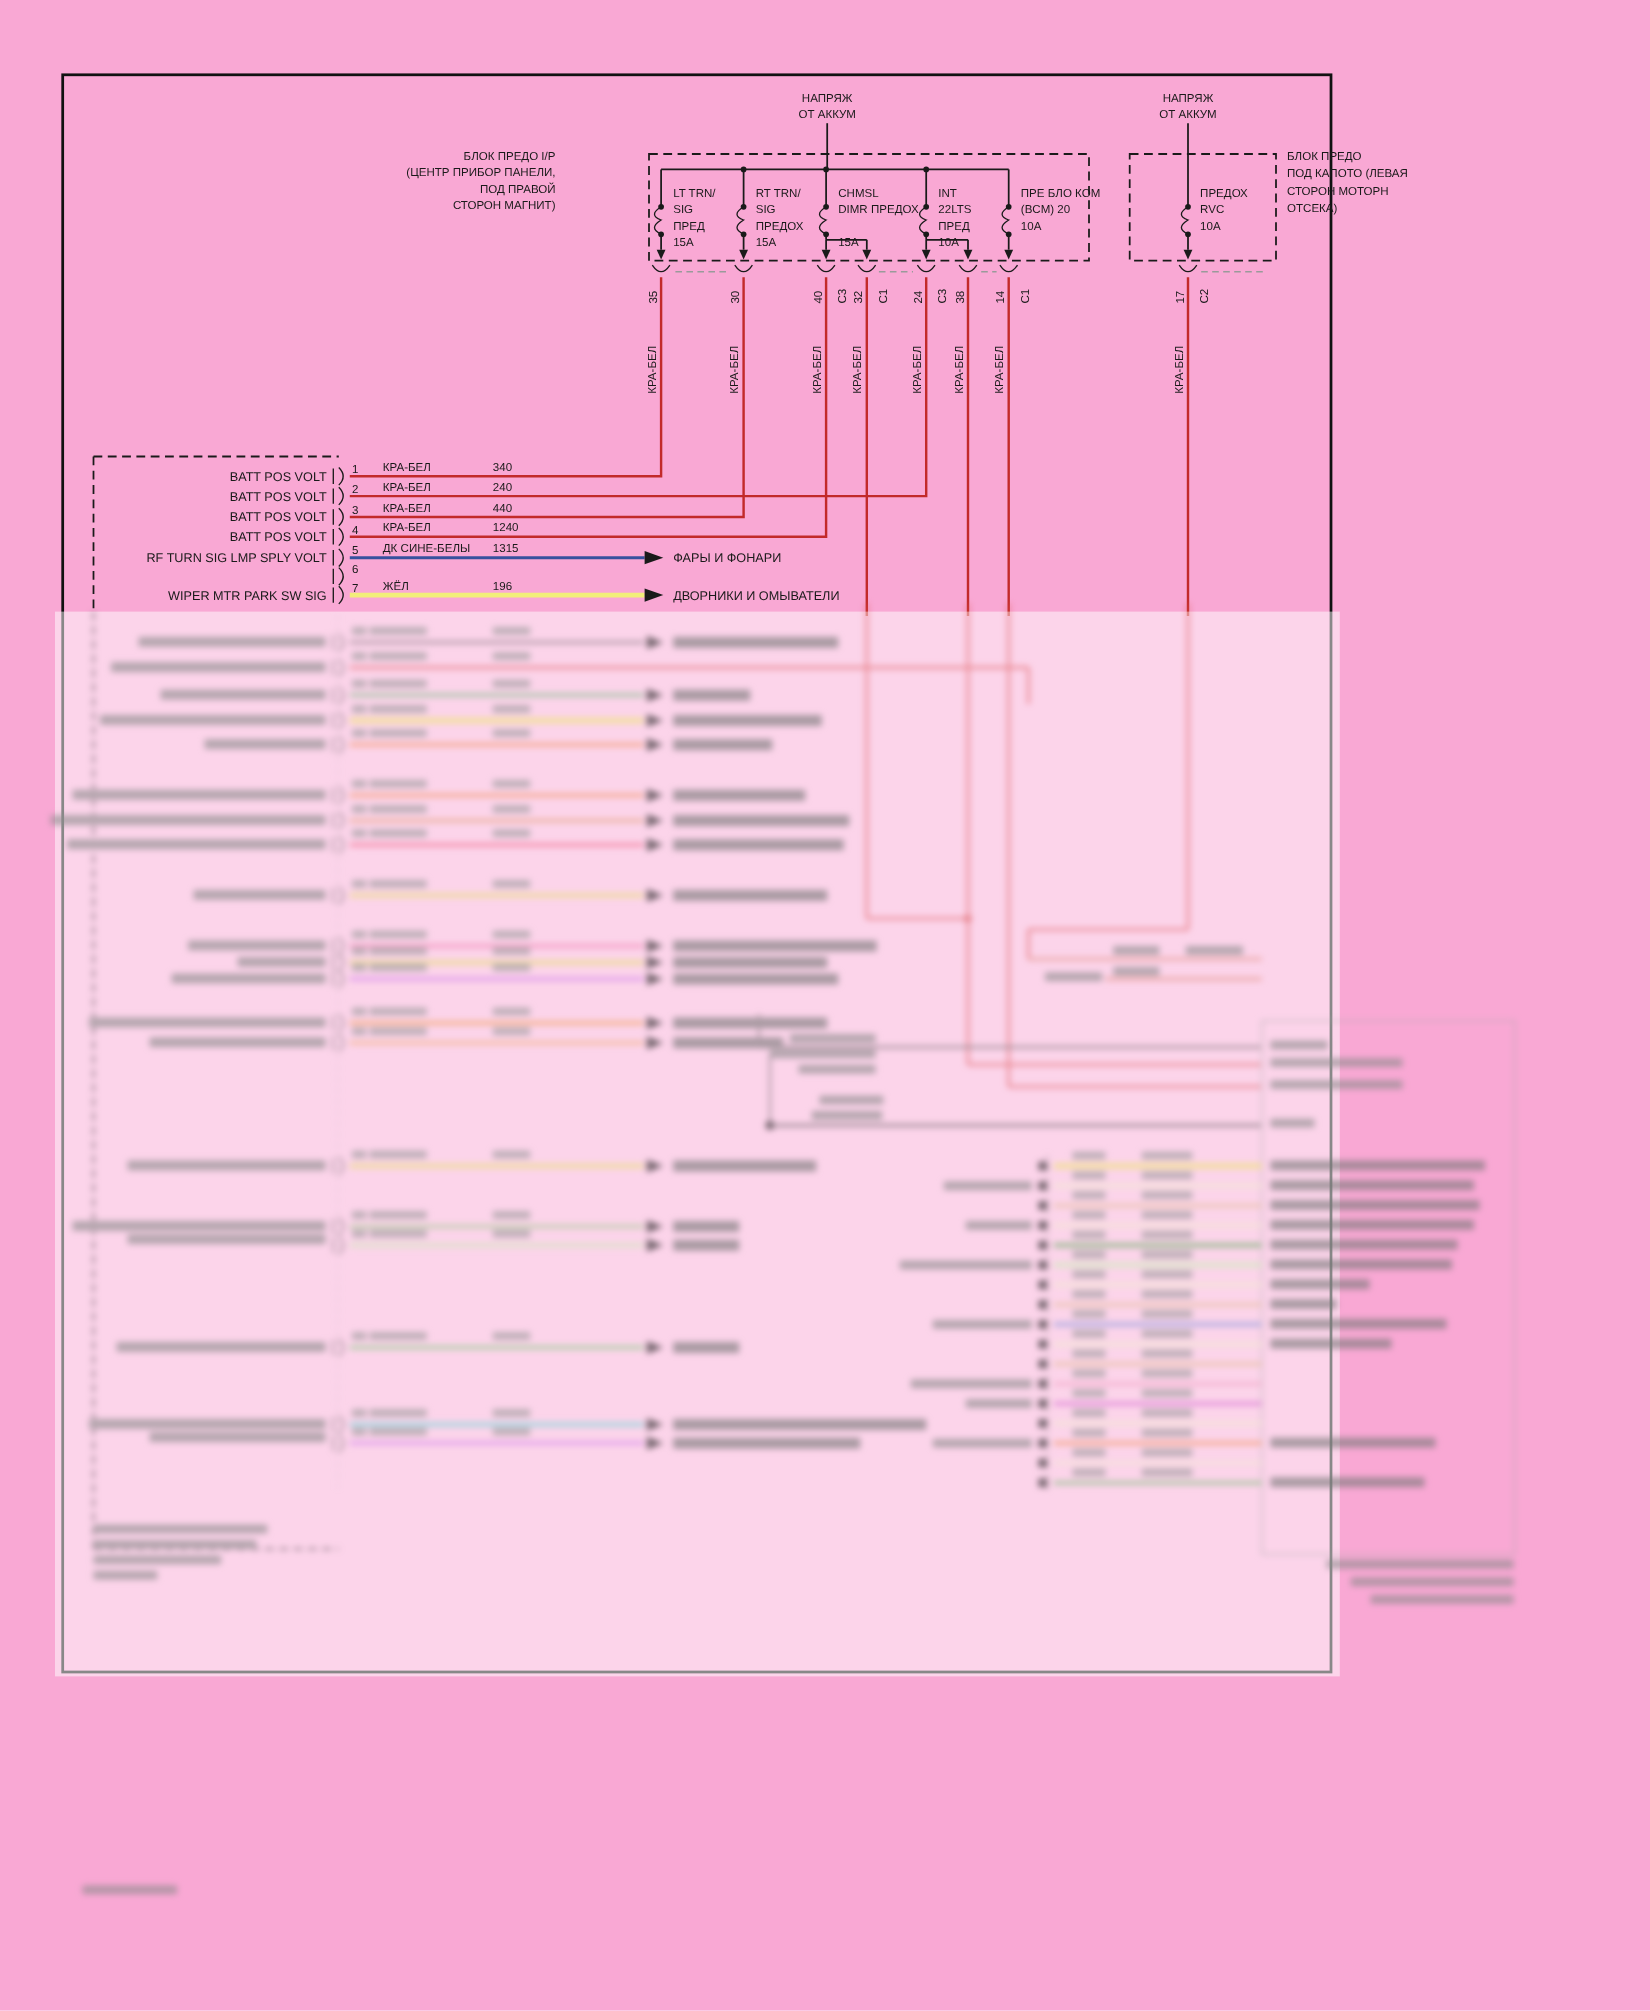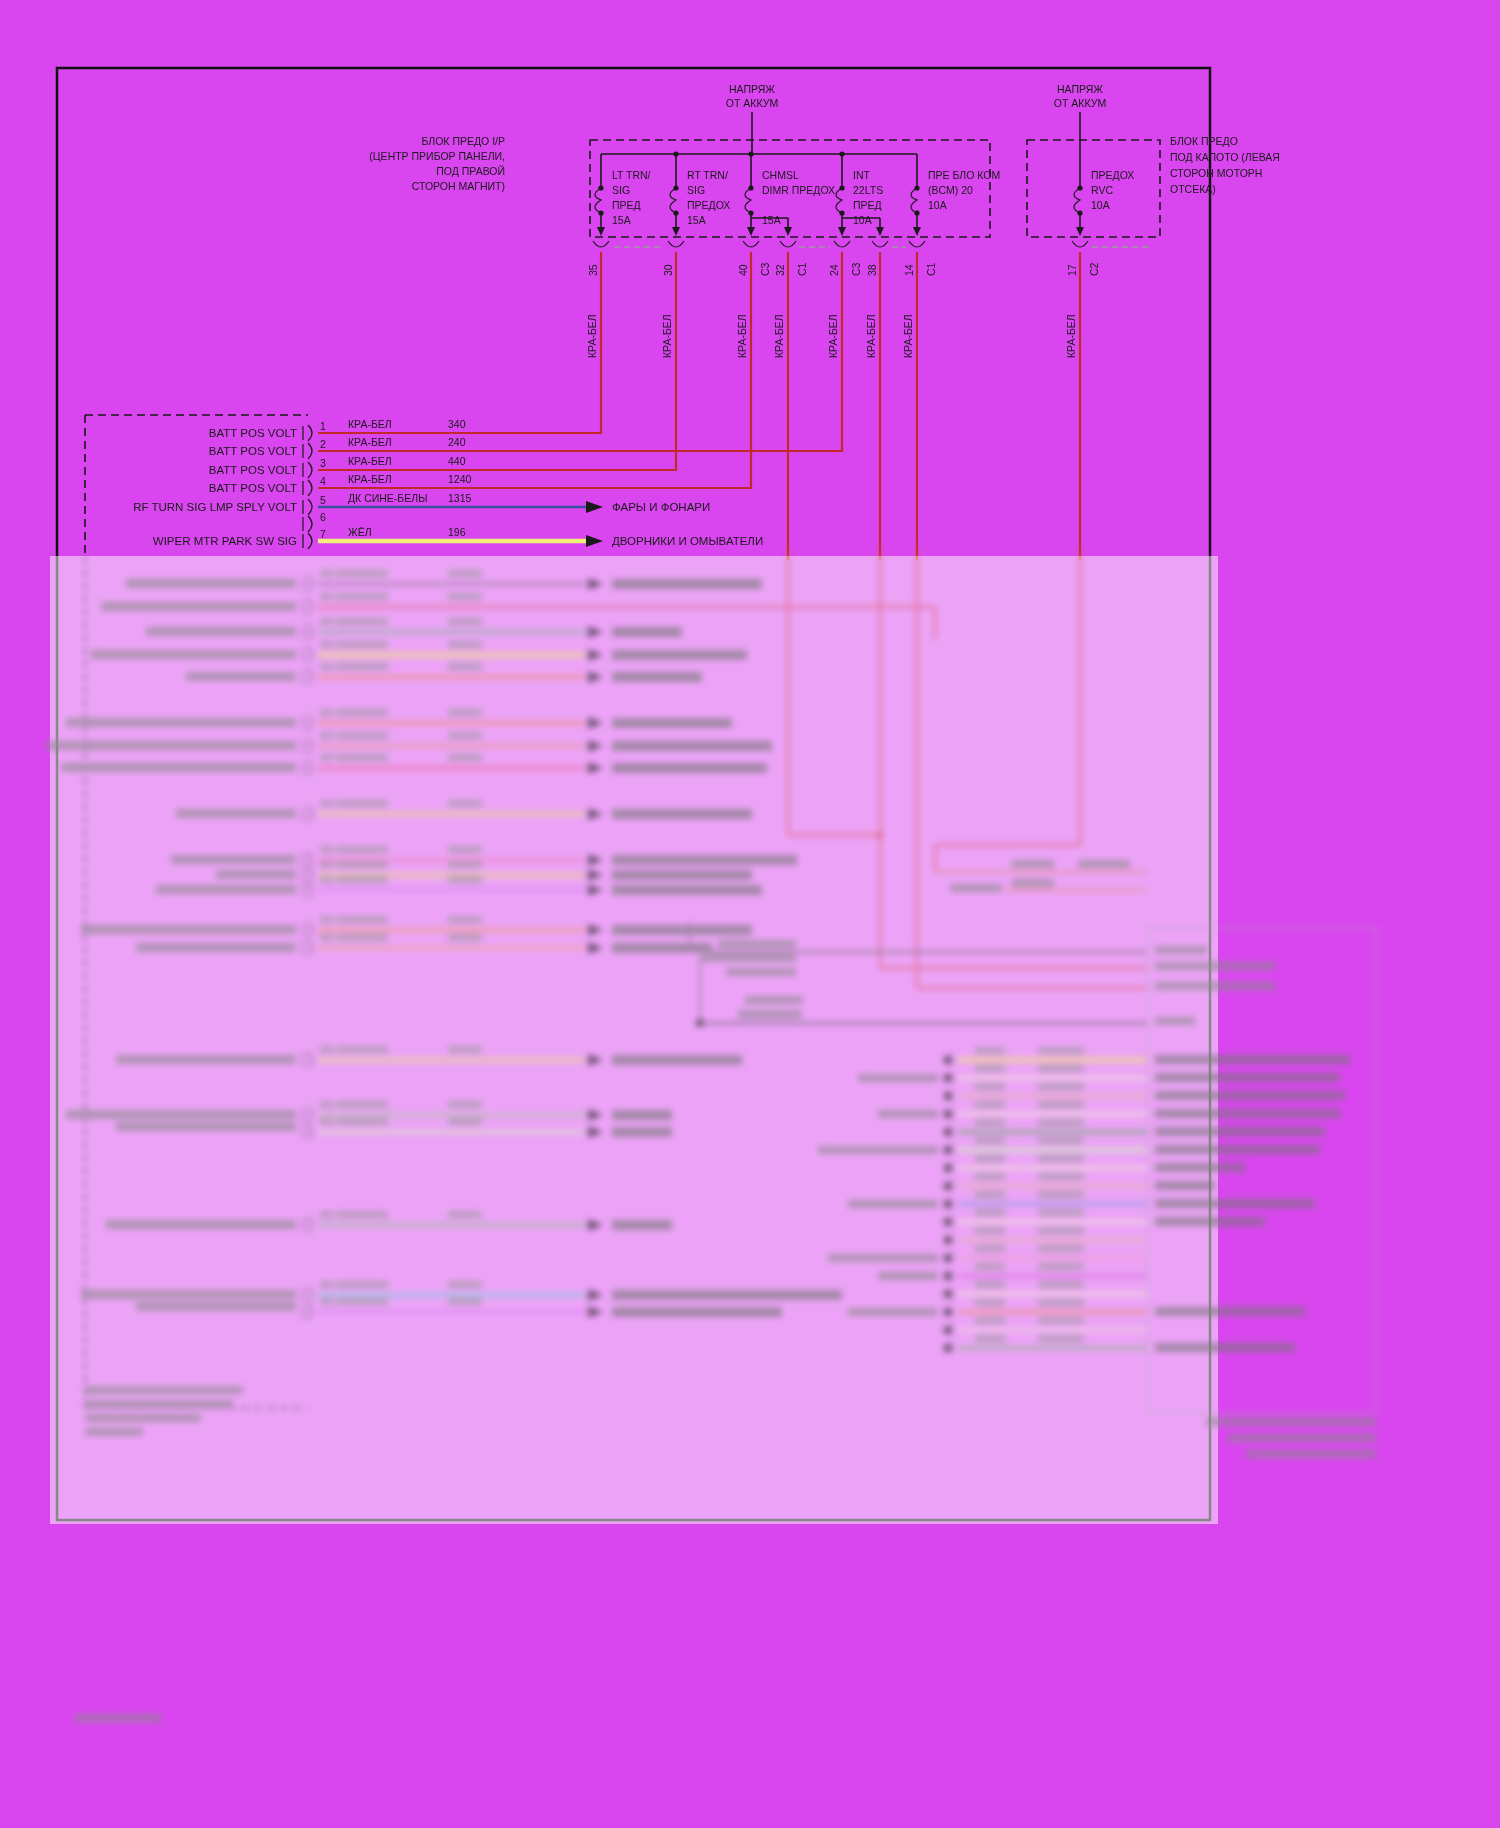--- a/index.html
+++ b/index.html
@@ -1,16 +1,16 @@
 <!DOCTYPE html>
 <html><head>
 <meta charset="utf-8">
 <style>
   html,body{margin:0;padding:0;background:#fff;}
-  .page{position:relative;width:1500px;height:1828px;background:#d946ef;overflow:hidden;
+  .page{position:relative;width:1500px;height:1828px;background:#f9a8d4;overflow:hidden;
         font-family:"Liberation Sans", sans-serif;}
   svg{position:absolute;left:0;top:0;}
   .k{stroke:#1a1a1a;stroke-width:1.6;fill:none;}
   .thin{stroke:#1a1a1a;stroke-width:1.2;fill:none;}
   .dash{stroke-dasharray:8 5;}
   .gdash{stroke:#9a9a9a;stroke-width:1.4;fill:none;stroke-dasharray:6 4;}
   .red{stroke:#c22a2a;stroke-width:2.2;fill:none;}
   .blue{stroke:#36519e;stroke-width:2.6;fill:none;}
   .yel{stroke:#f2ee7a;stroke-width:4.5;fill:none;}
   text{fill:#1a1a1a;font-family:"Liberation Sans", sans-serif;}

